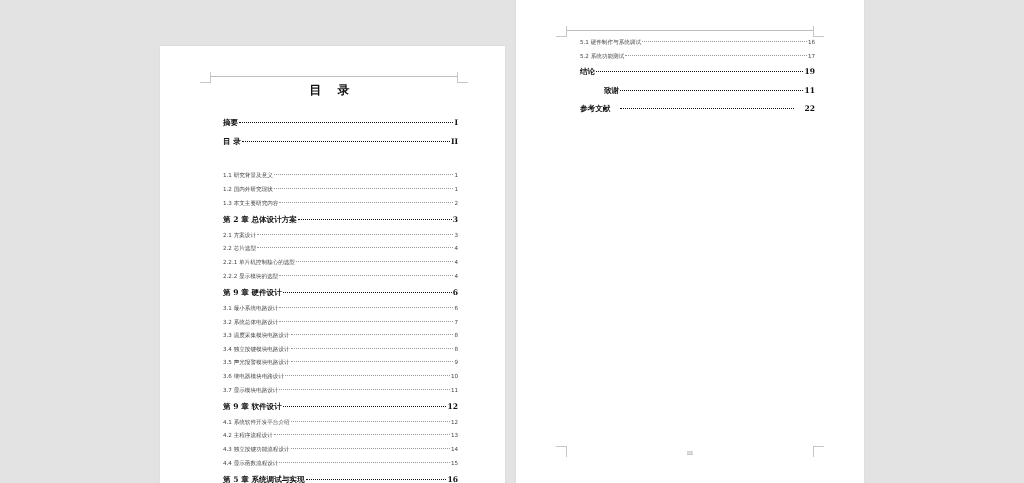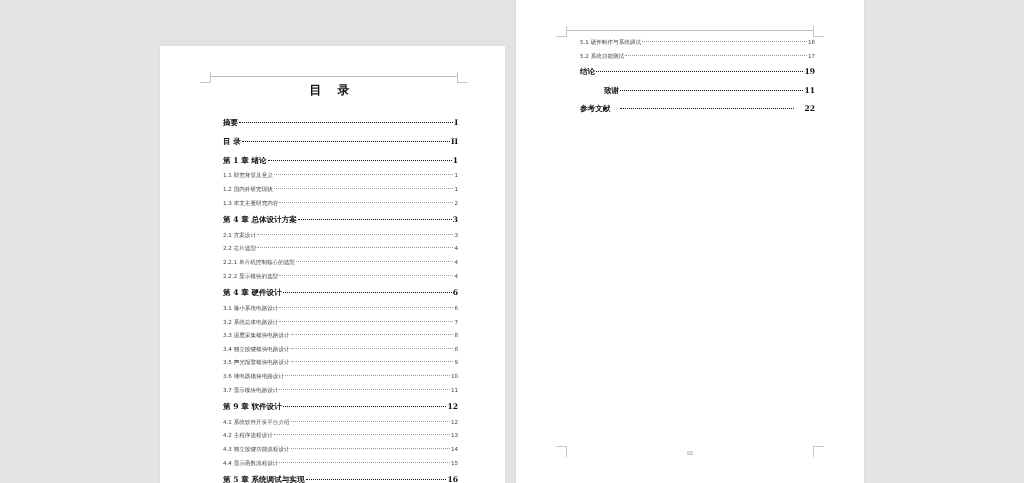--- a/index.html
+++ b/index.html
@@ -64,42 +64,37 @@
       <li class="toc-entry lvl1" style="top: 72px;">
         <span class="label">摘要</span>
         <span class="leader"></span>
         <span class="pg">I</span>
       </li>
       <li class="toc-entry lvl1" style="top: 91px;">
         <span class="label">目  录</span>
         <span class="leader"></span>
         <span class="pg">II</span>
       </li>
-      <li class="toc-entry lvl1" style="top: 110px;">
-        <span class="label">第 1 章  绪论</span>
-        <span class="leader"></span>
-        <span class="pg">1</span>
-      </li>
       <li class="toc-entry lvl2" style="top: 126px;">
         <span class="label">1.1 研究背景及意义</span>
         <span class="leader"></span>
         <span class="pg">1</span>
       </li>
       <li class="toc-entry lvl2" style="top: 140px;">
         <span class="label">1.2 国内外研究现状</span>
         <span class="leader"></span>
         <span class="pg">1</span>
       </li>
       <li class="toc-entry lvl2" style="top: 154px;">
         <span class="label">1.3 本文主要研究内容</span>
         <span class="leader"></span>
         <span class="pg">2</span>
       </li>
       <li class="toc-entry lvl1" style="top: 169px;">
-        <span class="label">第 4 章  总体设计方案</span>
+        <span class="label">第 2 章  总体设计方案</span>
         <span class="leader"></span>
         <span class="pg">3</span>
       </li>
       <li class="toc-entry lvl2" style="top: 186px;">
         <span class="label">2.1 方案设计</span>
         <span class="leader"></span>
         <span class="pg">3</span>
       </li>
       <li class="toc-entry lvl2" style="top: 199px;">
         <span class="label">2.2 芯片选型</span>
@@ -110,21 +105,21 @@
         <span class="label">2.2.1 单片机控制核心的选型</span>
         <span class="leader"></span>
         <span class="pg">4</span>
       </li>
       <li class="toc-entry lvl2" style="top: 227px;">
         <span class="label">2.2.2 显示模块的选型</span>
         <span class="leader"></span>
         <span class="pg">4</span>
       </li>
       <li class="toc-entry lvl1" style="top: 242px;">
-        <span class="label">第 4 章  硬件设计</span>
+        <span class="label">第 9 章  硬件设计</span>
         <span class="leader"></span>
         <span class="pg">6</span>
       </li>
       <li class="toc-entry lvl2" style="top: 259px;">
         <span class="label">3.1 最小系统电路设计</span>
         <span class="leader"></span>
         <span class="pg">6</span>
       </li>
       <li class="toc-entry lvl2" style="top: 273px;">
         <span class="label">3.2 系统总体电路设计</span>

